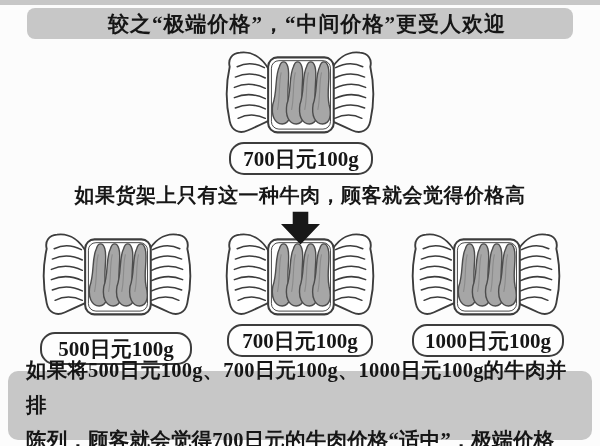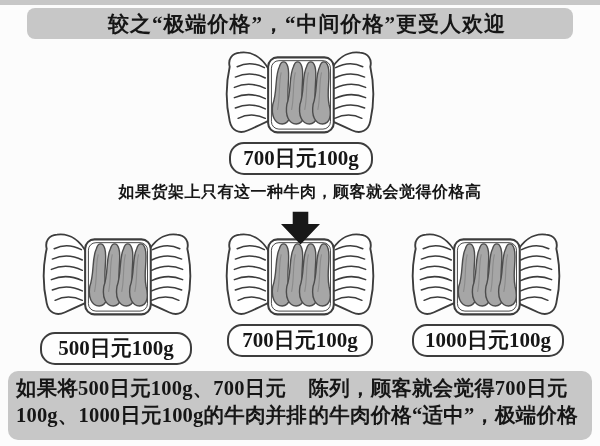--- a/index.html
+++ b/index.html
@@ -23,38 +23,38 @@
     left:27px;top:8px;width:546px;height:31px;font-size:21px;letter-spacing:1px;
   }
   .pkg{position:absolute;width:150px;height:94px;}
   .pkg.top{left:225px;top:46px;}
   .pkg.b-left{left:42px;top:228px;}
   .pkg.b-mid{left:225px;top:228px;}
   .pkg.b-right{left:411px;top:228px;}
   .price-label{
     position:absolute;height:33px;background:var(--label-bg);
     border:2.5px solid var(--line);border-radius:15px;
-    display:flex;align-items:flex-start;justify-content:center;
+    display:flex;align-items:center;justify-content:center;
     font-weight:bold;font-size:21px;color:var(--ink);
   }
   .price-label.top{left:229px;top:142px;width:144px;}
   .price-label.b-left{left:40px;top:332px;width:152px;}
   .price-label.b-mid{left:227px;top:324px;width:146px;}
   .price-label.b-right{left:412px;top:324px;width:152px;}
   .caption{
     position:absolute;left:0;top:182px;width:600px;text-align:center;
-    font-weight:bold;font-size:16px;letter-spacing:0.5px;color:var(--ink);
+    font-weight:bold;font-size:20px;letter-spacing:0.5px;color:var(--ink);
   }
   .arrow{
     position:absolute;left:281px;top:211px;width:39px;height:34px;z-index:5;
   }
   .banner.footer{
     left:8px;top:371px;width:584px;height:69px;border-radius:10px;
-    flex-direction:row;align-items:flex-start;justify-content:center;
-    padding:4px 8px;font-size:20.5px;line-height:27px;letter-spacing:0.2px;
+    flex-direction:column;align-items:flex-start;justify-content:center;
+    padding:4px 18px;font-size:20.5px;line-height:35px;letter-spacing:0.2px;
   }
   .defs-holder{position:absolute;width:0;height:0;overflow:hidden;}
 </style>
 </head>
 <body>
 
 <svg class="defs-holder" aria-hidden="true">
   <defs>
     <g id="wingL">
       <path d="M48,27 C41,14 30,5 16,7 C7,8 3,14 5,22 C1,40 1,62 5,80 C7,90 15,94 24,90 C33,86 42,82 48,79 Z" fill="#ffffff" stroke="#3d3d3d" stroke-width="2" stroke-linejoin="round"></path>

